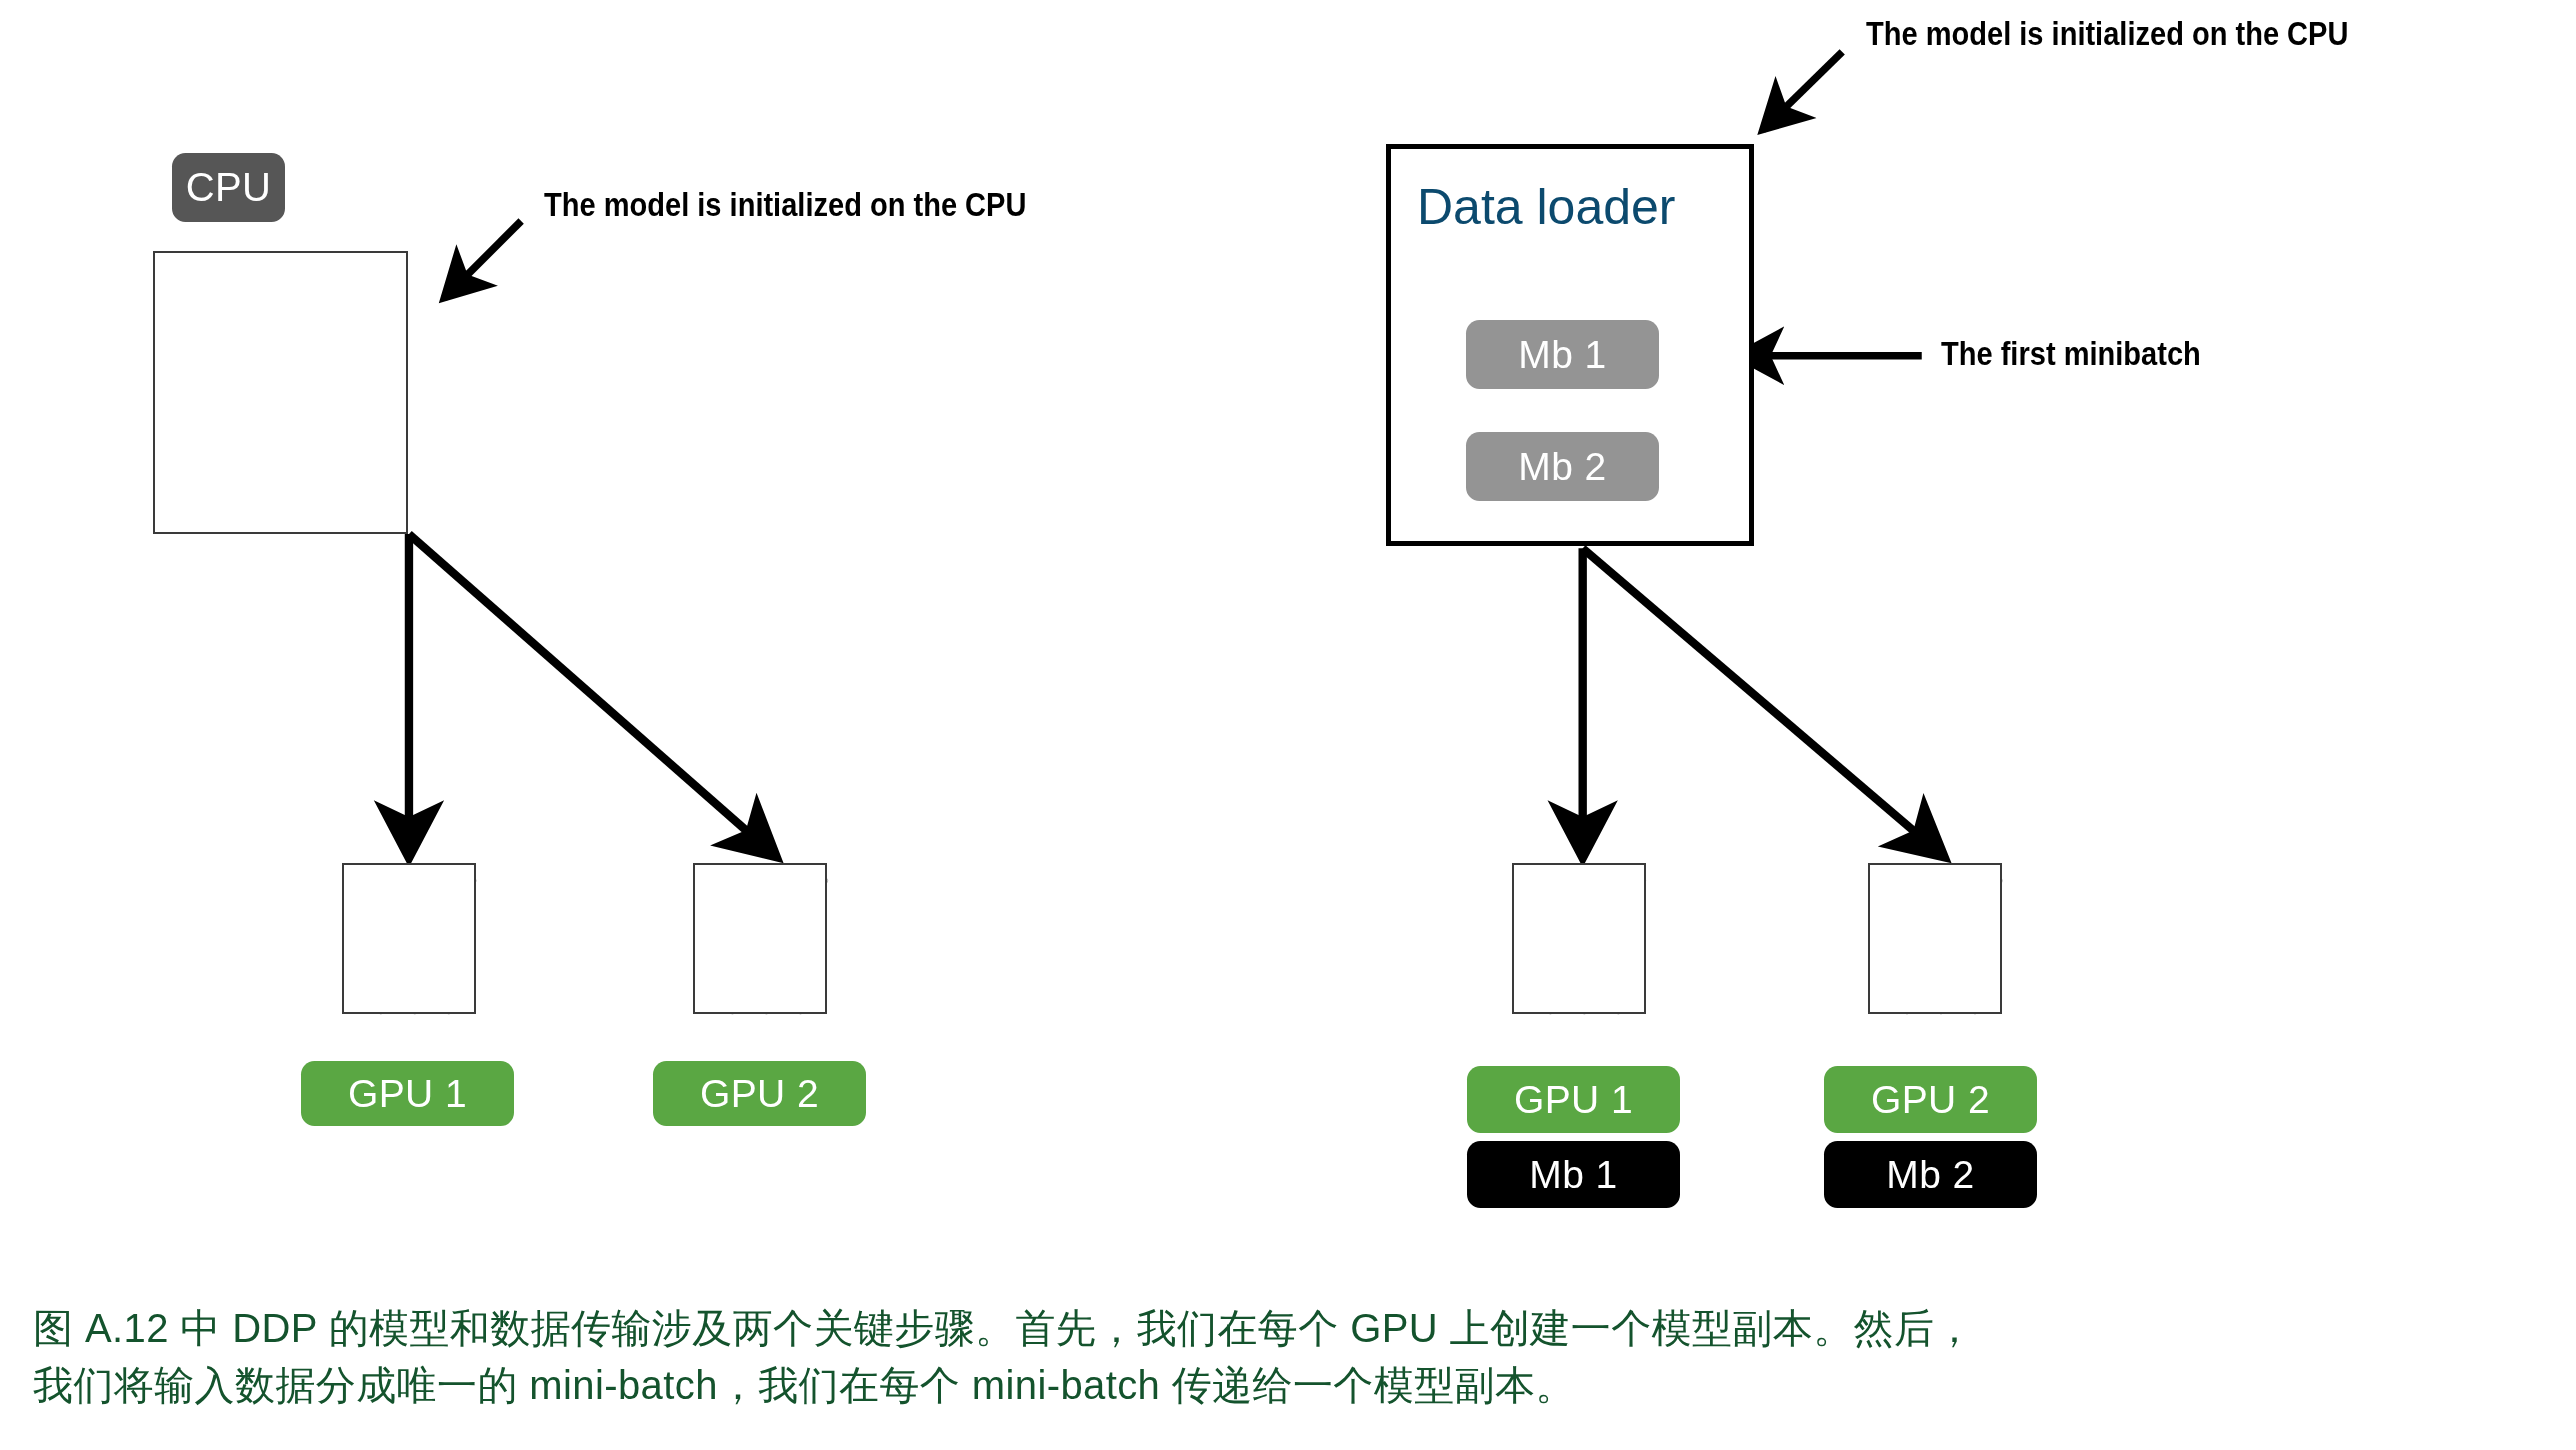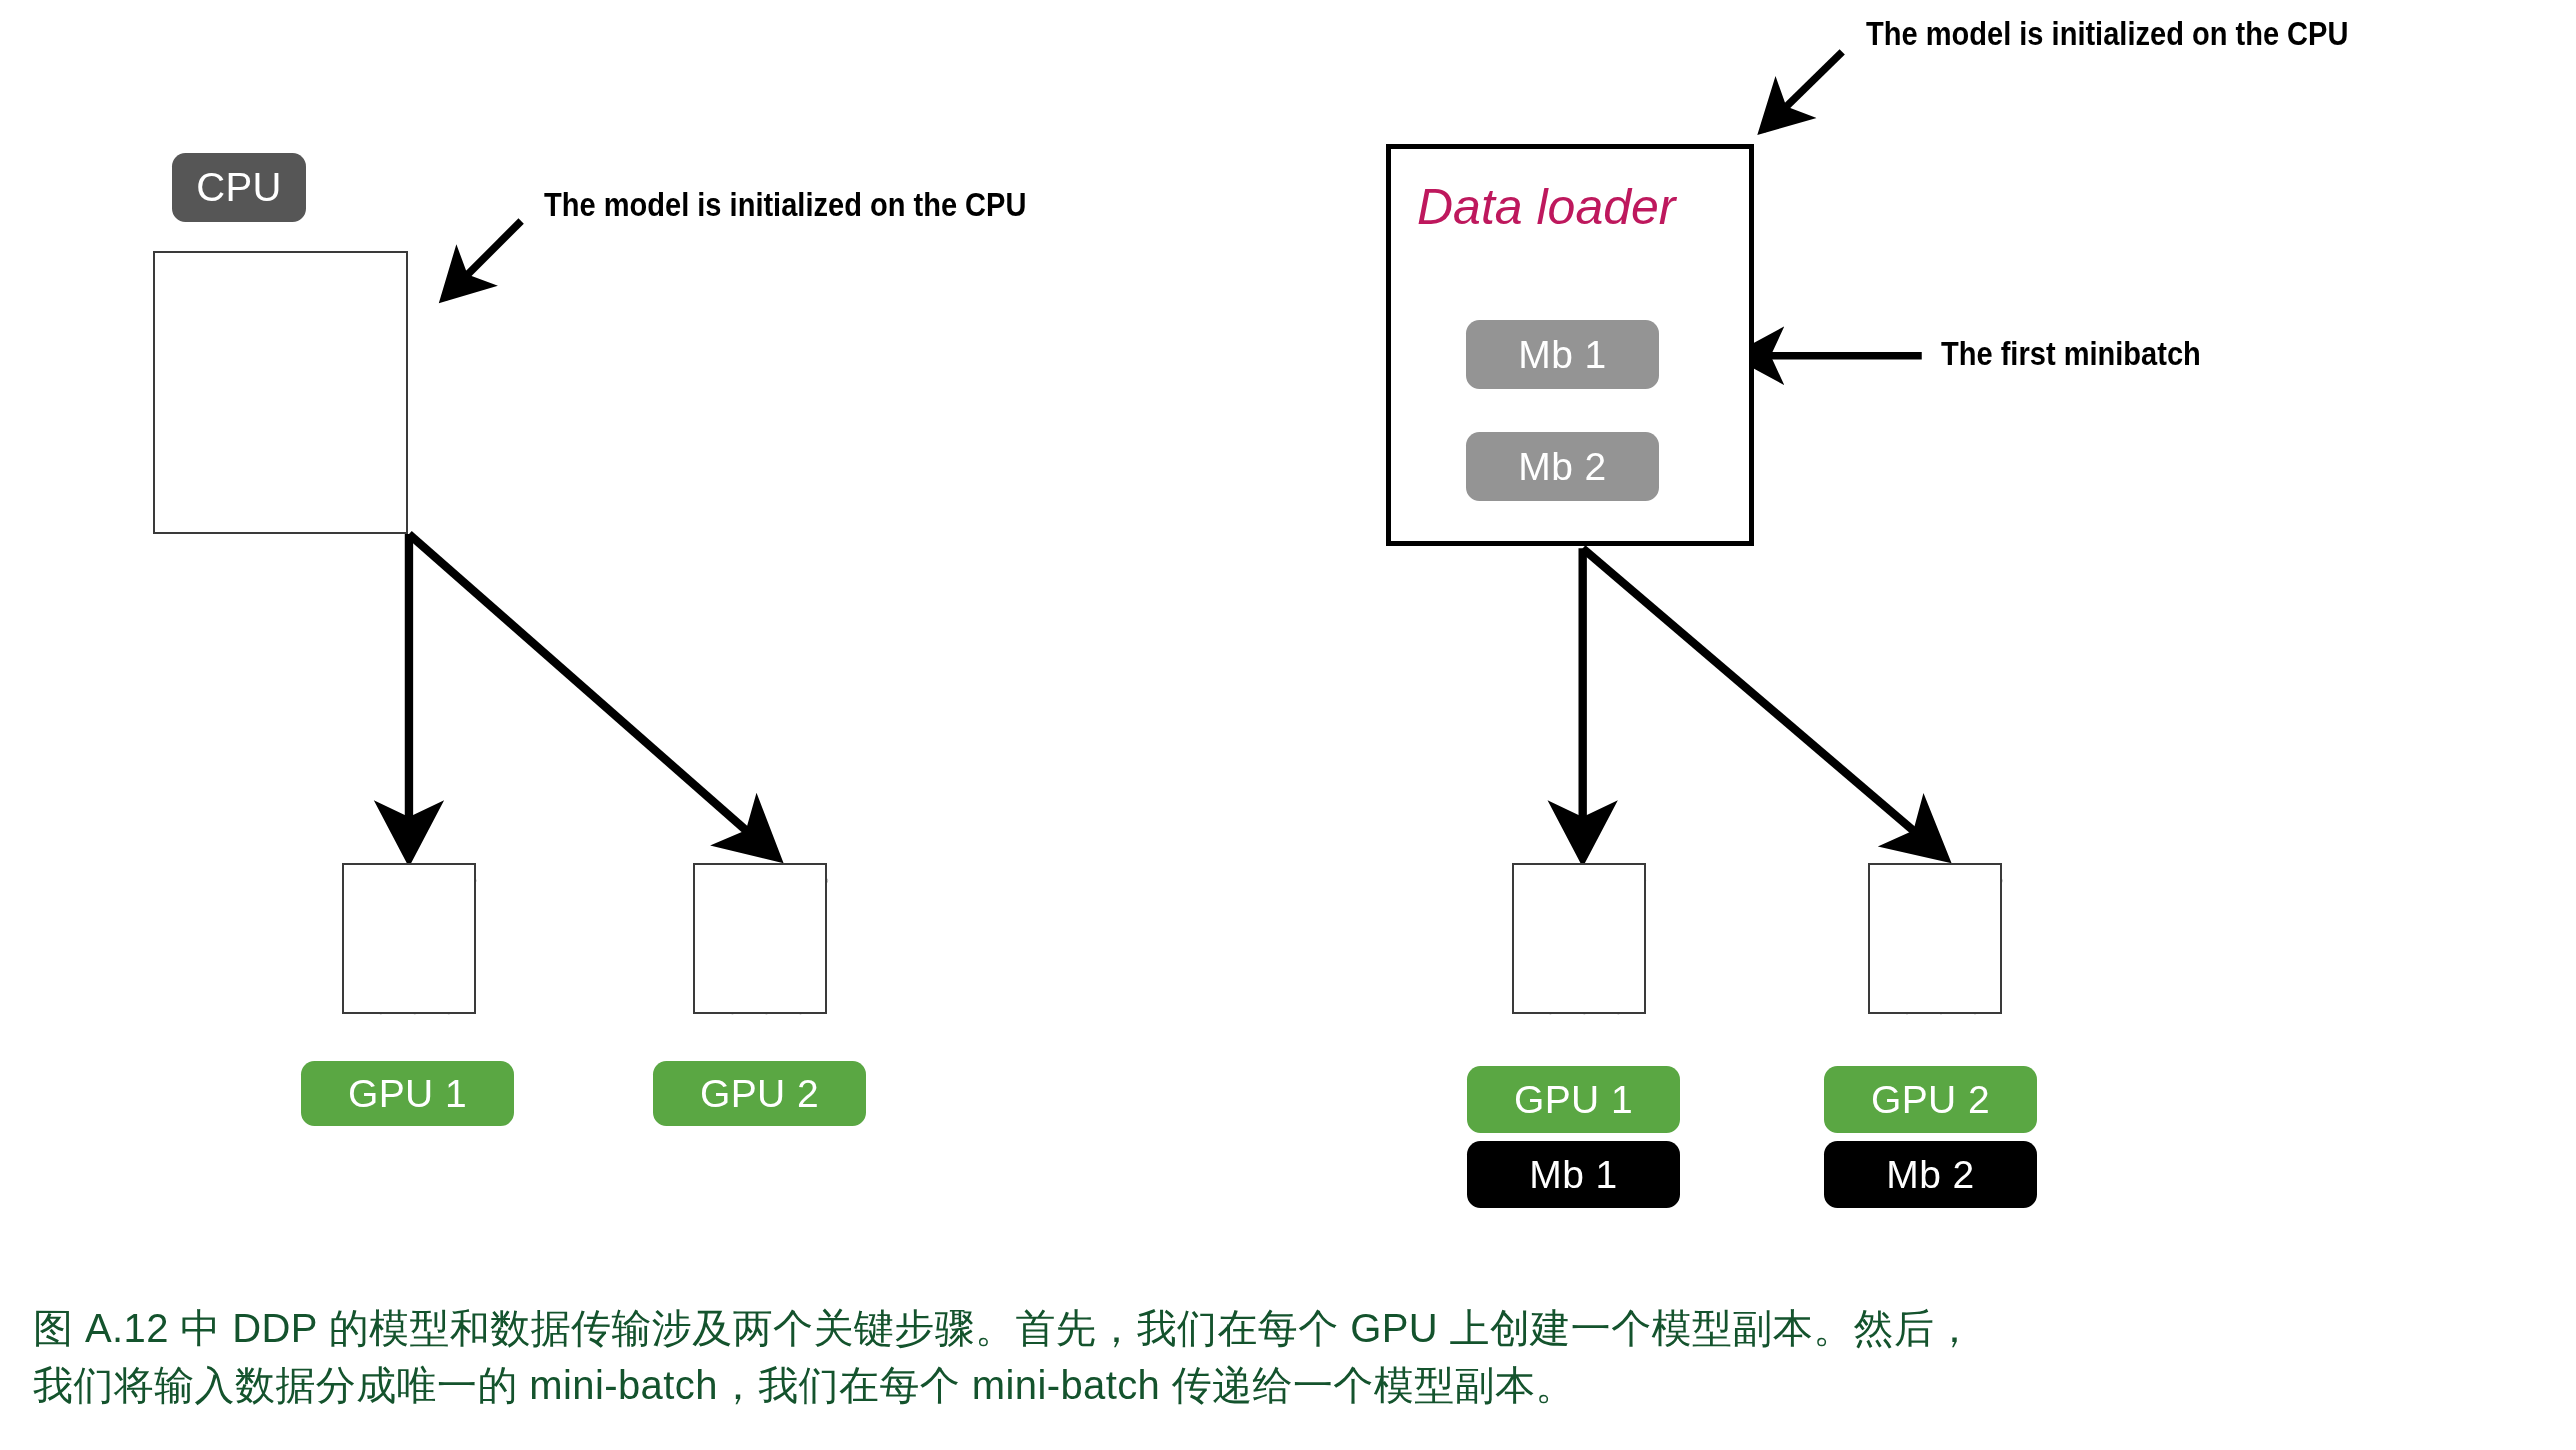--- a/index.html
+++ b/index.html
@@ -63,23 +63,22 @@
     font-family: "Liberation Sans", sans-serif;
     font-weight: 400;
     color: #1a1a1a;
     line-height: 1.22;
     white-space: pre-line;
   }
   .dl-title {
     position: absolute;
     font-family: "Liberation Sans", sans-serif;
     font-weight: 400;
-    color: #be185d;
+    color: #0c4a6e;
     white-space: nowrap;
-    font-style: italic;
   }
 
   
   .caption {
     position: absolute;
     left: 33px;
     top: 1300px;
     width: 2521px;
     color: #14532d;
     font-family: "Liberation Sans", sans-serif;
@@ -971,21 +970,21 @@
           <circle cx="80.0" cy="116.0" r="3.2"></circle>
           <circle cx="105.2" cy="116.0" r="3.2"></circle>
           <circle cx="130.4" cy="116.0" r="3.2"></circle>
           <circle cx="39.4" cy="168.0" r="3.2"></circle>
           <circle cx="80.0" cy="168.0" r="3.2"></circle>
           <circle cx="120.6" cy="168.0" r="3.2"></circle>
         </g>
       </g>
   </svg>
 
-  <div class="pill pill-cpu" style="left:172px; top:153px; width:134px; height:69px; font-size:40px;">CPU</div>
+  <div class="pill pill-cpu" style="left:172px; top:153px; width:113px; height:69px; font-size:40px;">CPU</div>
 
   <div class="framebox" style="left:153px; top:251px; width:255px; height:283px;"></div>
 
   <div class="annot" style="left:544px; top:186px; font-size:33px;">The model is initialized on the CPU</div>
 
 
   <div class="framebox" style="left:342px; top:863px; width:134px; height:151px;"></div>
   <div class="framebox" style="left:693px; top:863px; width:134px; height:151px;"></div>
 
   <div class="pill pill-gpu" style="left:301px; top:1033px; width:213px; height:65px; font-size:39px;">GPU 1</div>

